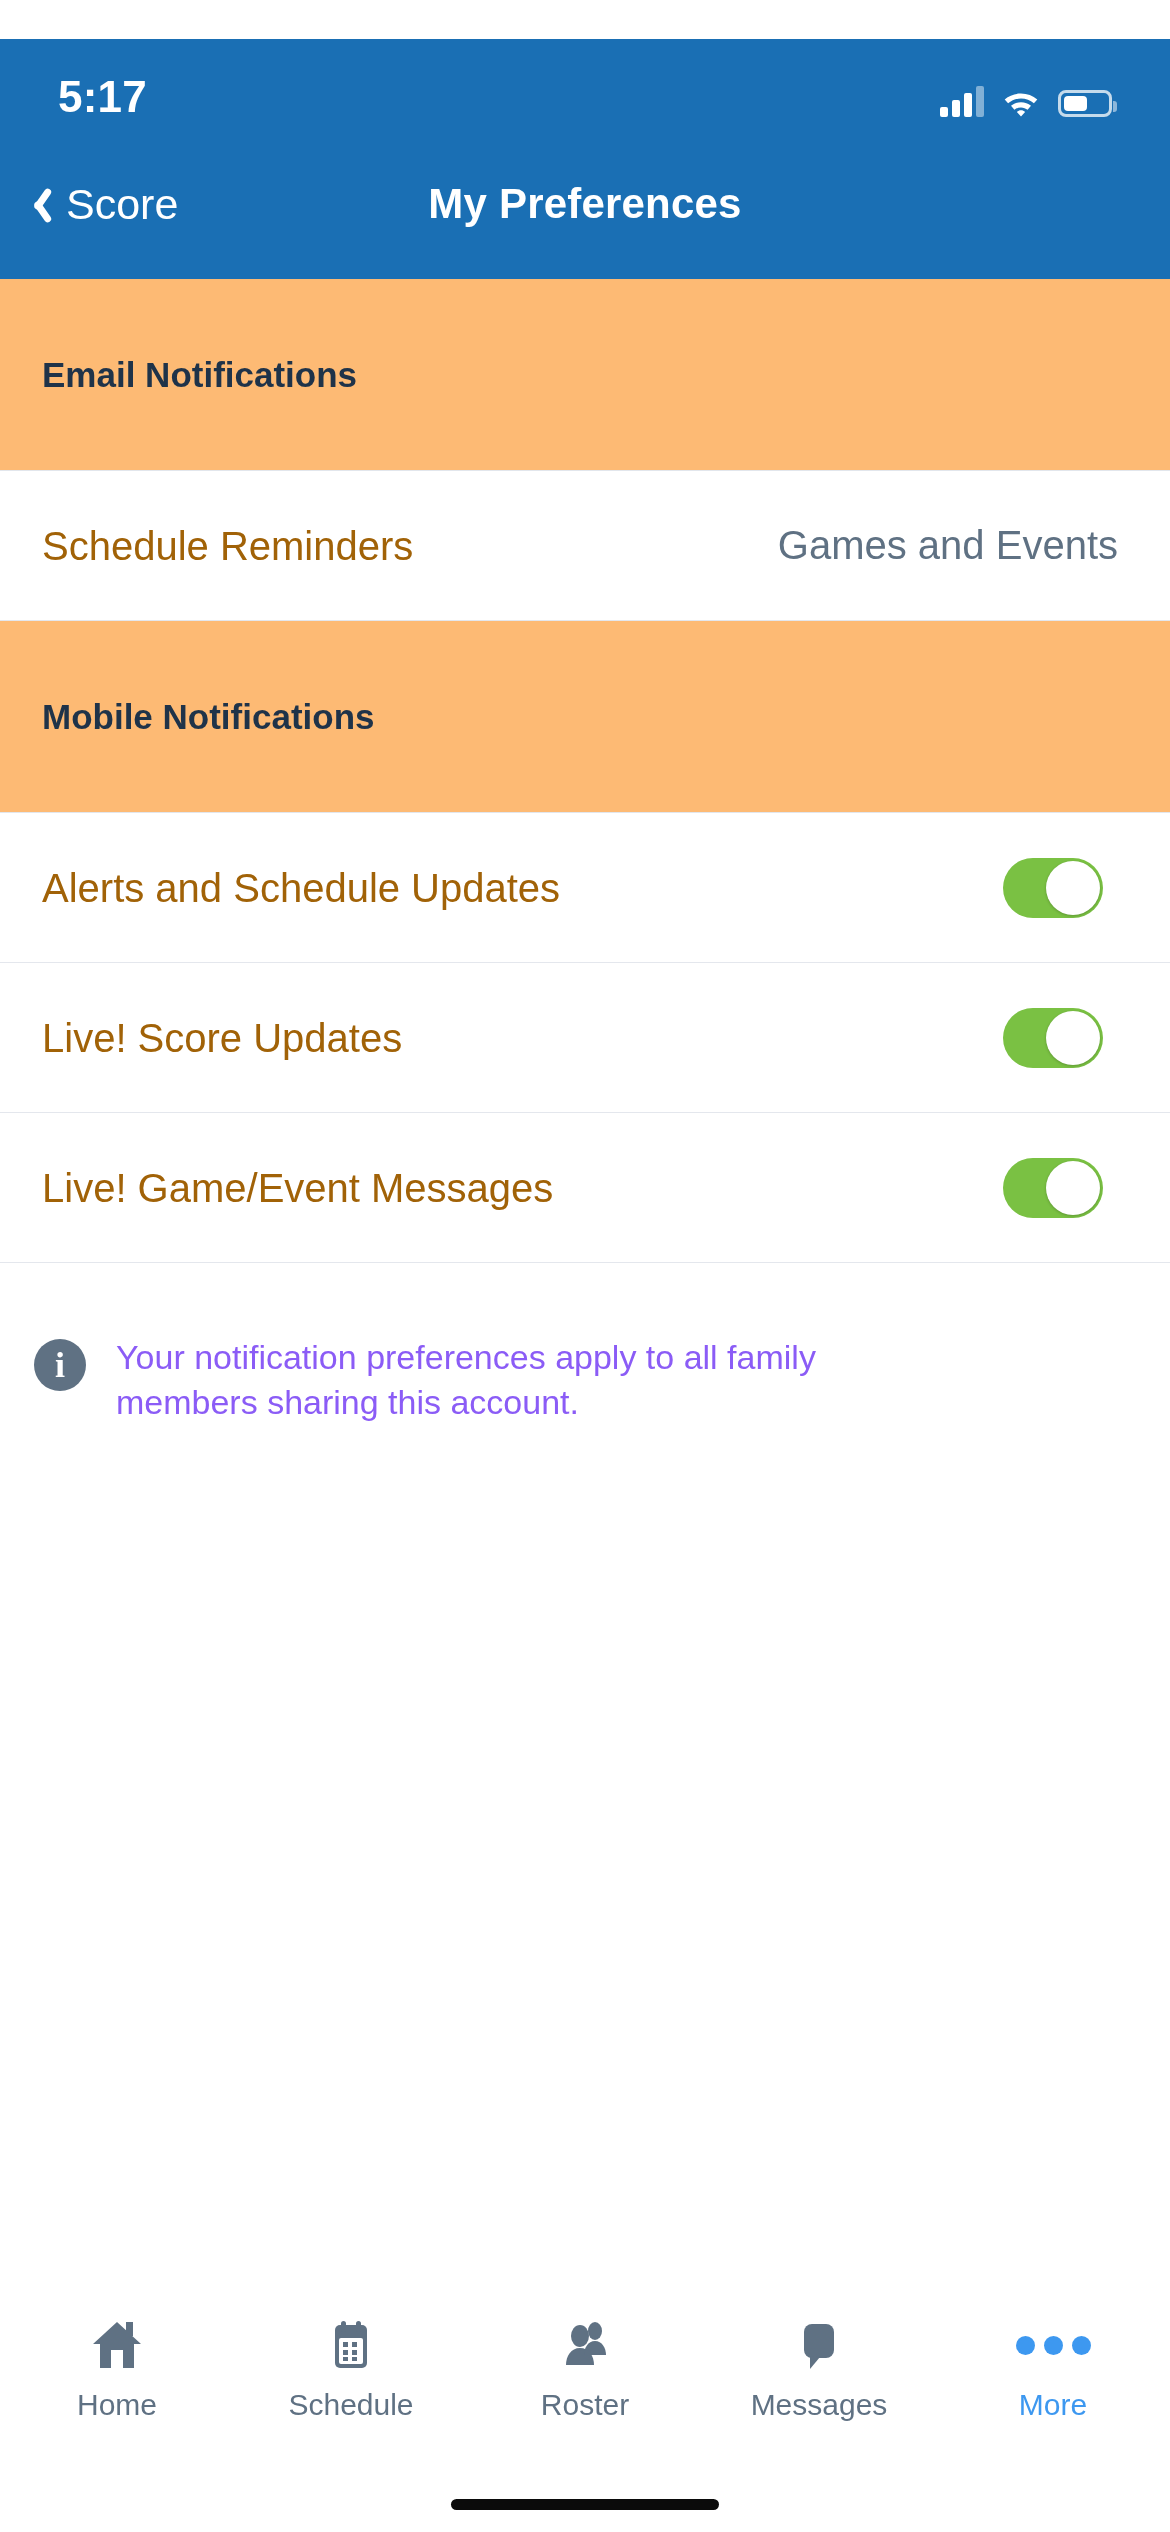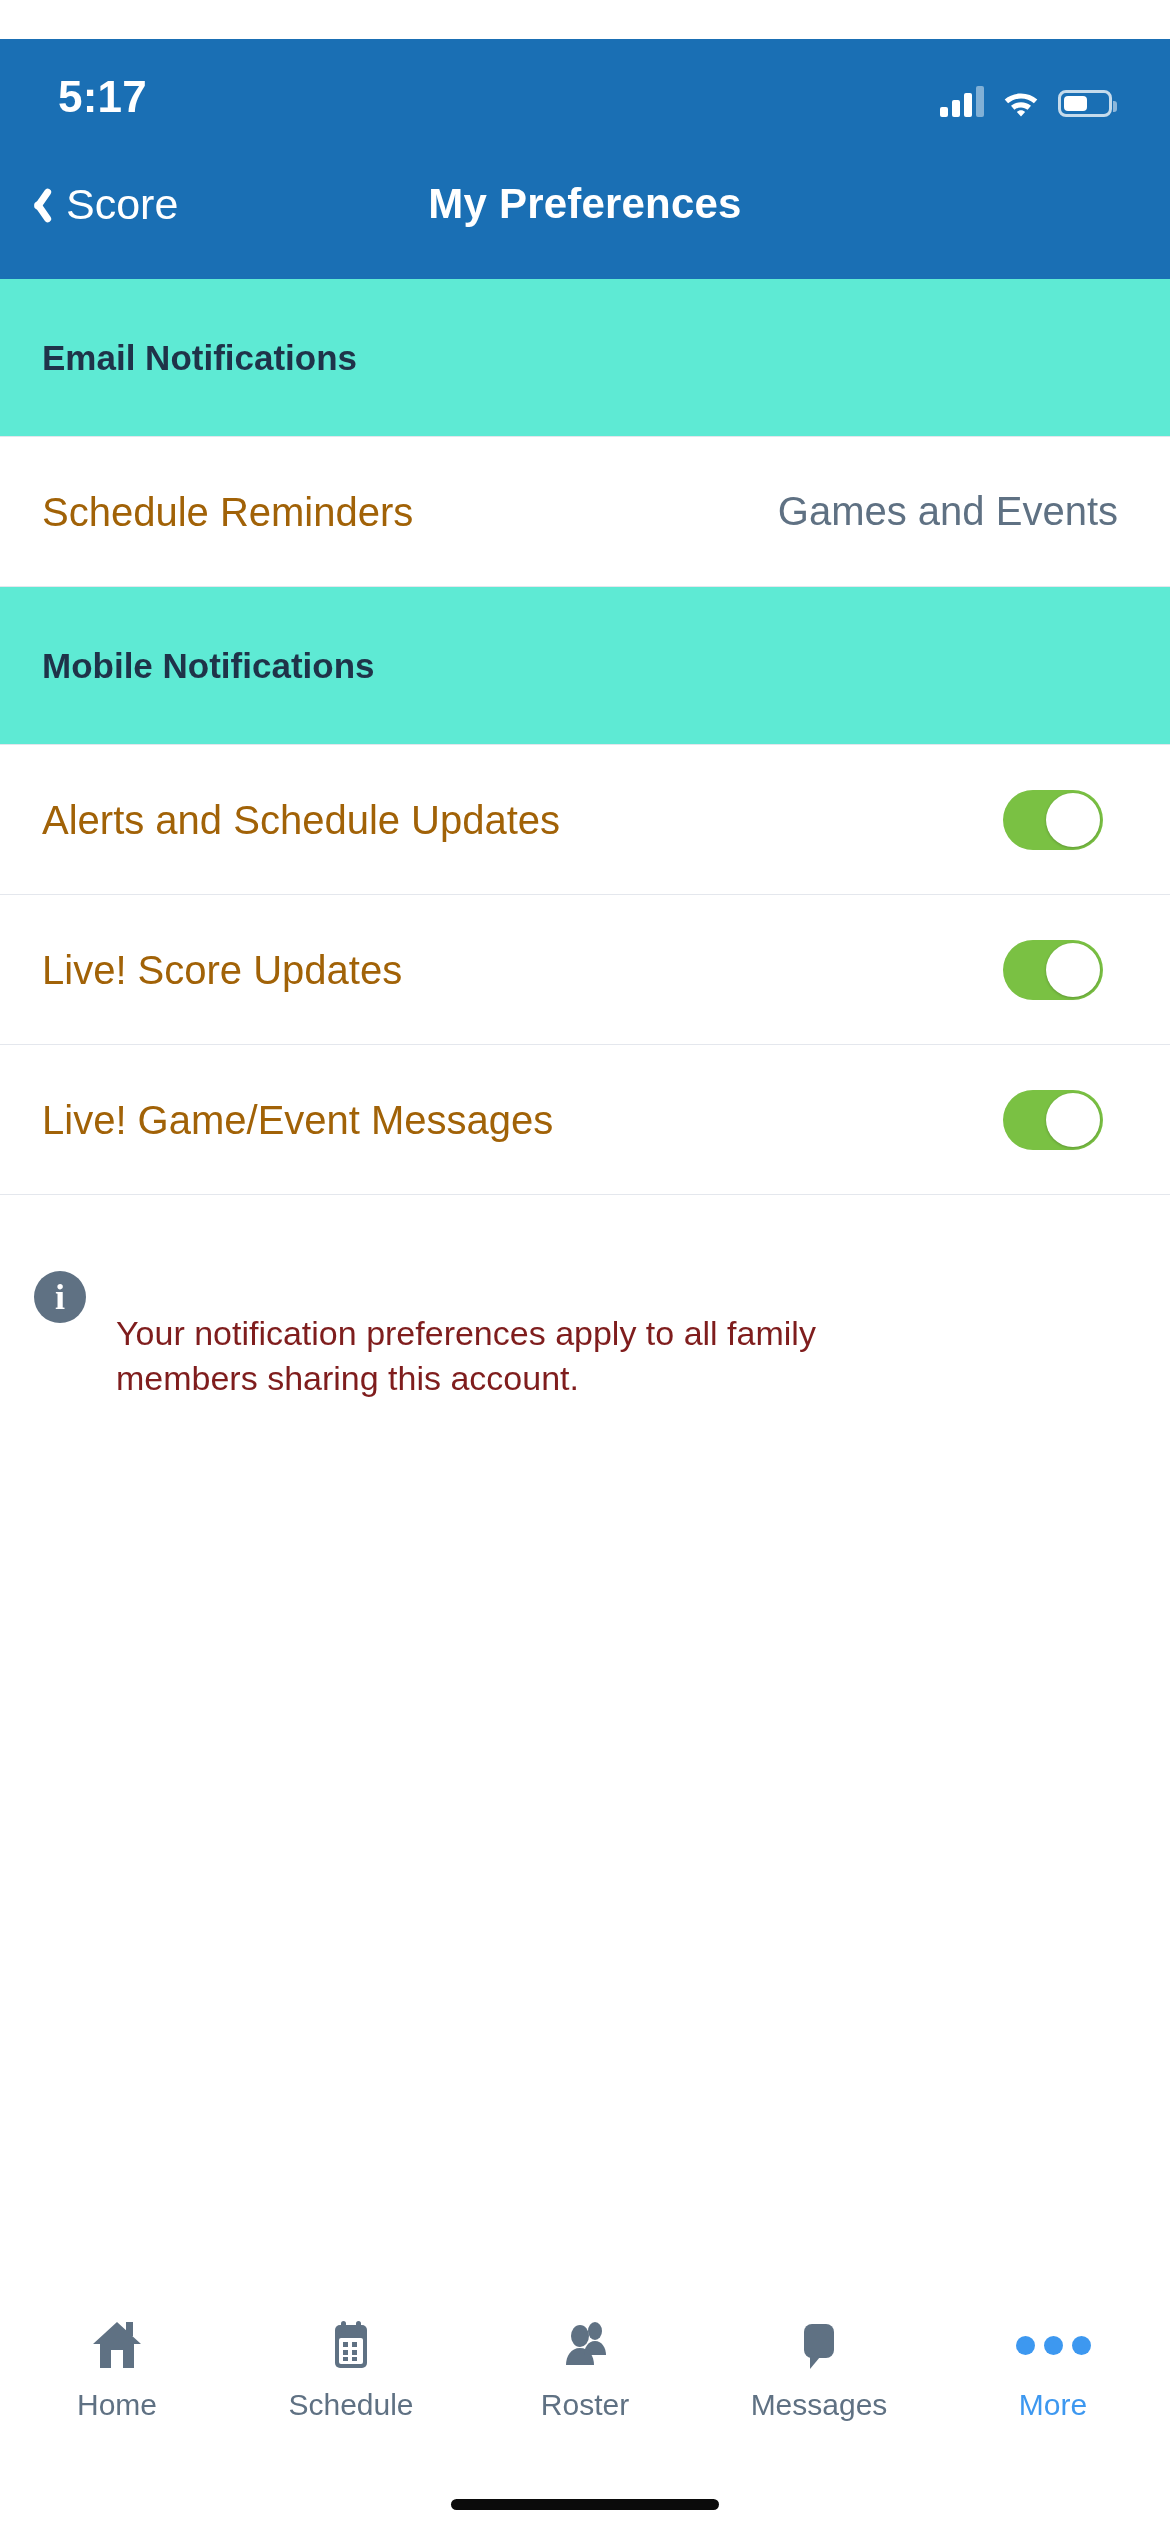--- a/index.html
+++ b/index.html
@@ -92,24 +92,24 @@
     display:flex; align-items:center; justify-content:center;
     color:#ffffff; font-size:42px; font-weight:700;
     letter-spacing:.2px;
     pointer-events:none;
   }
 
   
   .content { flex:1 1 auto; background:#ffffff; overflow:hidden; }
 
   .section-head {
-    background:#5eead4;
+    background:#fdba74;
     border-bottom:1px solid #e2e6ec;
     padding:0 42px;
-    height:158px;
+    height:192px;
     display:flex; align-items:center;
     color:#1f3349;
     font-size:35px;
     font-weight:700;
   }
 
   .row {
     background:#ffffff;
     border-bottom:1px solid #e4e7ed;
     min-height:150px;
@@ -159,25 +159,24 @@
     width:52px; height:52px;
     border-radius:50%;
     background:#5f7183;
     color:#ffffff;
     display:flex; align-items:center; justify-content:center;
     font-size:36px; font-weight:700;
     font-family:"Liberation Serif", serif;
     margin-top:4px;
   }
   .note-text {
-    color:#7f1d1d;
+    color:#8b5cf6;
     font-size:34px;
     line-height:1.33;
     max-width:820px;
-    margin-top:44px;
   }
 
   
   .tabbar {
     flex:0 0 auto;
     height:180px;
     background:#ffffff;
     display:flex; align-items:flex-start;
     padding-top:18px;
   }

